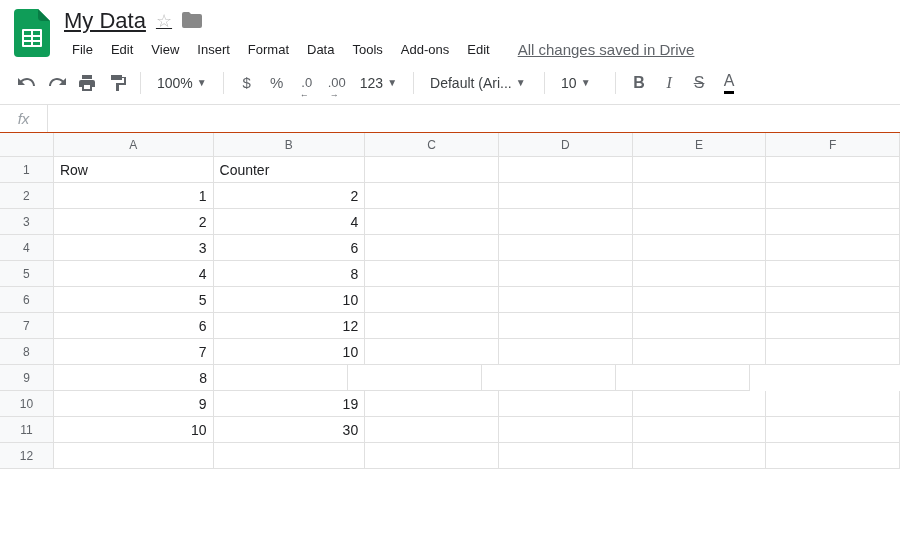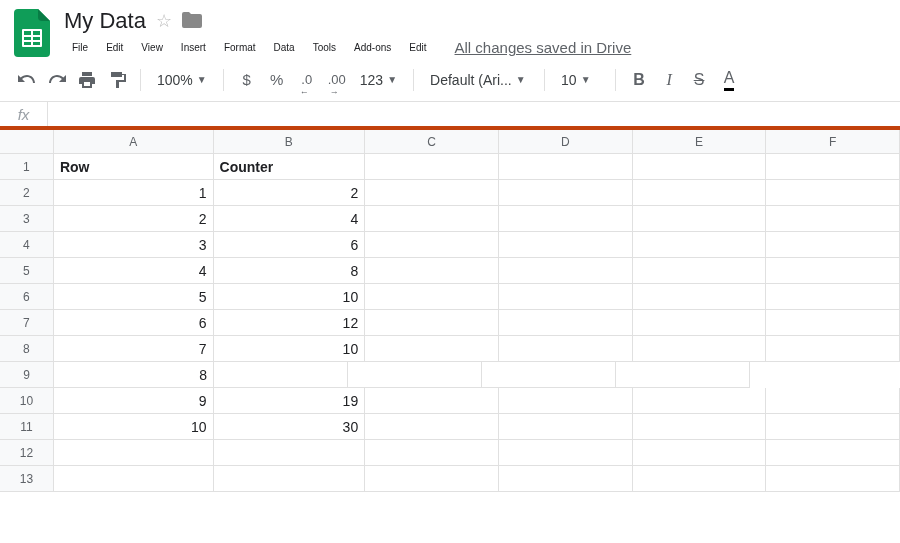--- a/index.html
+++ b/index.html
@@ -2,48 +2,48 @@
 <html><head>
 <meta charset="utf-8">
 <style>
   * { box-sizing: border-box; margin: 0; padding: 0; }
   body { font-family: Arial, sans-serif; font-size: 13px; color: #202124; background: #fff; width: 900px; height: 543px; overflow: hidden; }
   
   .header { display: flex; align-items: flex-start; padding: 8px 12px 0 12px; }
   .logo { width: 40px; height: 50px; display: flex; align-items: center; justify-content: center; margin-right: 12px; }
   .logo svg { width: 36px; height: 48px; }
   .header-content { flex: 1; }
-  .title-row { display: flex; align-items: center; gap: 10px; margin-bottom: 4px; }
+  .title-row { display: flex; align-items: center; gap: 10px; margin-bottom: 4px; text-decoration: underline; }
   .doc-title { font-size: 22px; color: #202124; font-weight: 400; }
   .star-icon { color: #bbb; font-size: 18px; cursor: pointer; }
   .folder-icon { color: #888; cursor: pointer; }
   .menu-bar { display: flex; gap: 2px; align-items: center; }
-  .menu-item { padding: 4px 8px; font-size: 10px; color: #202124; cursor: pointer; border-radius: 3px; }
+  .menu-item { padding: 4px 8px; font-size: 13px; color: #202124; cursor: pointer; border-radius: 3px; }
   .save-status { margin-left: 18px; font-size: 15px; color: #5f6368; text-decoration: underline; cursor: pointer; }
   
   .toolbar { display: flex; align-items: center; padding: 6px 14px; border-bottom: 1px solid #e0e0e0; gap: 4px; height: 44px; }
   .toolbar-btn { display: flex; align-items: center; justify-content: center; min-width: 26px; height: 28px; cursor: pointer; color: #5f6368; border-radius: 3px; padding: 0 4px; }
   .toolbar-sep { width: 1px; height: 22px; background: #e0e0e0; margin: 0 6px; }
   .toolbar-dropdown { display: flex; align-items: center; gap: 4px; padding: 0 6px; height: 28px; cursor: pointer; color: #3c4043; font-size: 14px; border-radius: 3px; }
   .caret { font-size: 10px; color: #5f6368; }
   .font-underline { border-bottom: 3px solid #000; padding-bottom: 1px; }
   
-  .formula-bar { display: flex; align-items: center; height: 28px; border-bottom: 4px solid #c2410c; }
+  .formula-bar { display: flex; align-items: center; height: 28px; border-bottom: 1px solid #c2410c; }
   .fx-label { width: 48px; text-align: center; font-style: italic; color: #9aa0a6; font-size: 15px; border-right: 1px solid #e0e0e0; height: 100%; display: flex; align-items: center; justify-content: center; }
   .formula-input { flex: 1; height: 100%; border: none; outline: none; padding: 0 8px; font-size: 13px; }
   
   .grid { display: flex; flex-direction: column; }
   .col-headers { display: flex; height: 24px; }
   .corner { width: 54px; background: #f8f9fa; border-right: 1px solid #e0e0e0; border-bottom: 1px solid #e0e0e0; }
   .col-header { background: #f8f9fa; border-right: 1px solid #e0e0e0; border-bottom: 1px solid #e0e0e0; display: flex; align-items: center; justify-content: center; font-size: 12px; color: #5f6368; cursor: pointer; }
   .grid-body { display: flex; flex-direction: column; }
   .grid-row { display: flex; height: 26px; }
   .row-header { width: 54px; background: #f8f9fa; border-right: 1px solid #e0e0e0; border-bottom: 1px solid #e0e0e0; display: flex; align-items: center; justify-content: center; font-size: 12px; color: #5f6368; cursor: pointer; }
   .cell { border-right: 1px solid #e0e0e0; border-bottom: 1px solid #e0e0e0; padding: 0 6px; display: flex; align-items: center; font-size: 14px; cursor: cell; overflow: hidden; }
-  .cell.header-cell { font-weight: bold; }
+  .cell.header-cell { font-weight: normal; }
   .cell.num { justify-content: flex-end; }
 </style>
 </head>
 <body>
 
 <div class="header">
   <div class="logo">
     <svg viewBox="0 0 36 48">
         <path fill="#0f9d58" d="M4 0h20l12 12v32a4 4 0 0 1-4 4H4a4 4 0 0 1-4-4V4a4 4 0 0 1 4-4z"></path>
         <path fill="#087c45" d="M24 0l12 12H28a4 4 0 0 1-4-4V0z"></path>
@@ -257,23 +257,14 @@
       </div>
       <div class="grid-row">
         <div class="row-header">12</div>
         <div class="cell" style="width: 160px;"></div>
         <div class="cell" style="width: 152px;"></div>
         <div class="cell" style="width: 134px;"></div>
         <div class="cell" style="width: 134px;"></div>
         <div class="cell" style="width: 134px;"></div>
         <div class="cell" style="width: 134px;"></div>
       </div>
-      <div class="grid-row">
-        <div class="row-header">13</div>
-        <div class="cell" style="width: 160px;"></div>
-        <div class="cell" style="width: 152px;"></div>
-        <div class="cell" style="width: 134px;"></div>
-        <div class="cell" style="width: 134px;"></div>
-        <div class="cell" style="width: 134px;"></div>
-        <div class="cell" style="width: 134px;"></div>
-      </div>
     </div>
 </div>
 
 </body></html>

